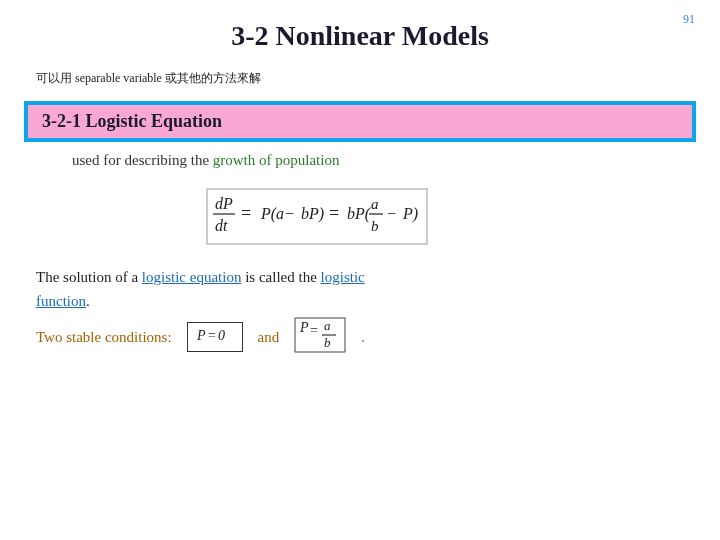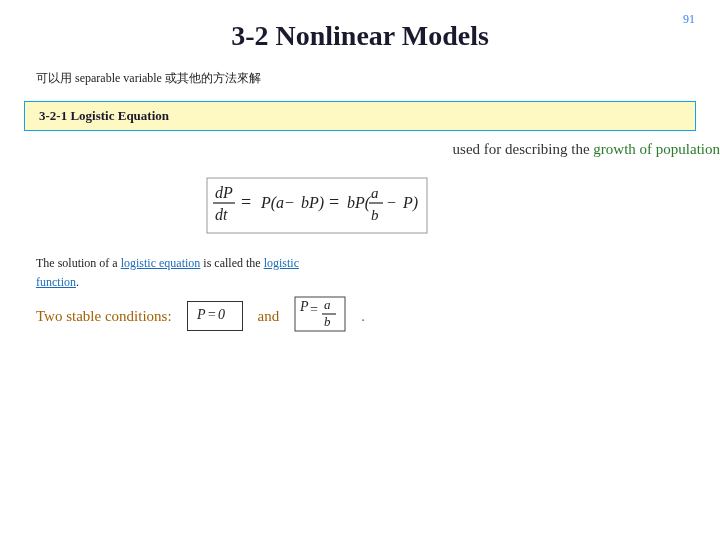--- a/index.html
+++ b/index.html
@@ -26,45 +26,44 @@
       margin-top: 20px;
       margin-bottom: 18px;
     }
     .intro-line {
       font-size: 12px;
       color: #222;
       margin-left: 36px;
       margin-bottom: 14px;
     }
     .section-header {
-      background: #fef9c3;
-      border: 1px solid #0ea5e9;
+      background: #f9a8d4;
+      border: 4px solid #0ea5e9;
       padding: 6px 14px;
-      font-size: 13px;
+      font-size: 18px;
       font-weight: bold;
       color: #1a1a2e;
       margin: 0 24px 10px 24px;
     }
     .used-for-line {
       font-size: 15px;
       color: #333;
       margin-left: 72px;
       margin-bottom: 12px;
-      text-align: right;
     }
     .used-for-line .growth {
       color: #2a7a2a;
     }
     .equation-box {
       display: flex;
       justify-content: center;
       margin: 0 0 16px 0;
     }
     .solution-text {
-      font-size: 12px;
+      font-size: 15px;
       color: #222;
       margin-left: 36px;
       margin-right: 36px;
       line-height: 1.6;
     }
     .solution-text .logistic-eq {
       color: #1a6bbd;
       text-decoration: underline;
     }
     .solution-text .logistic-fn {

